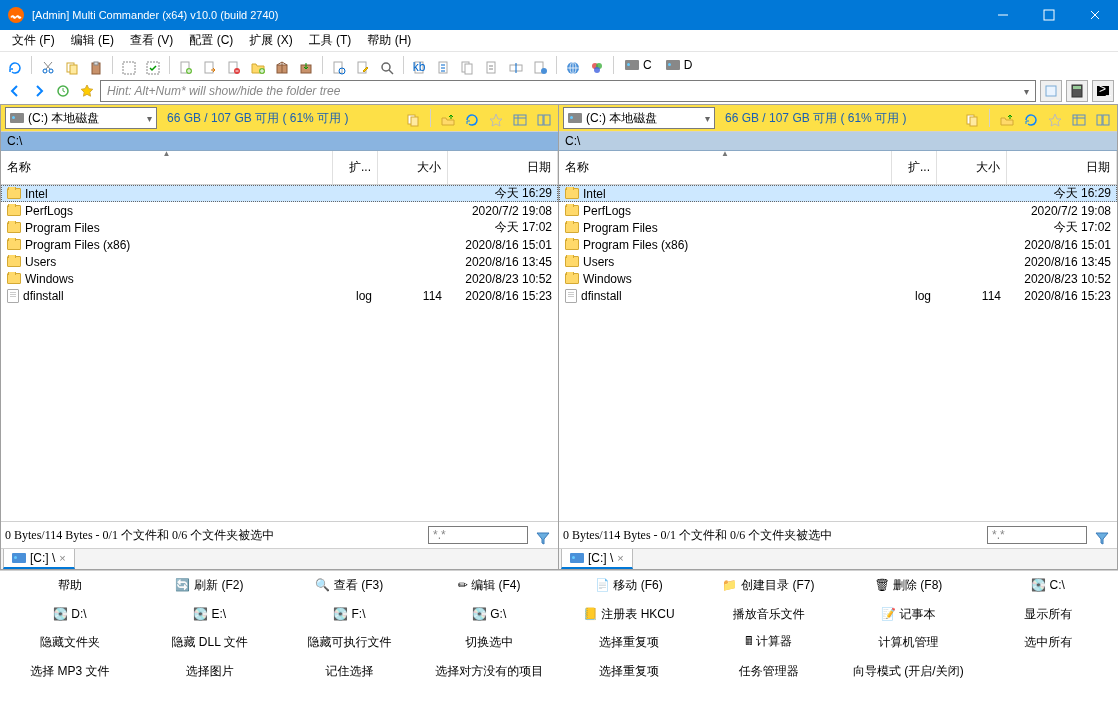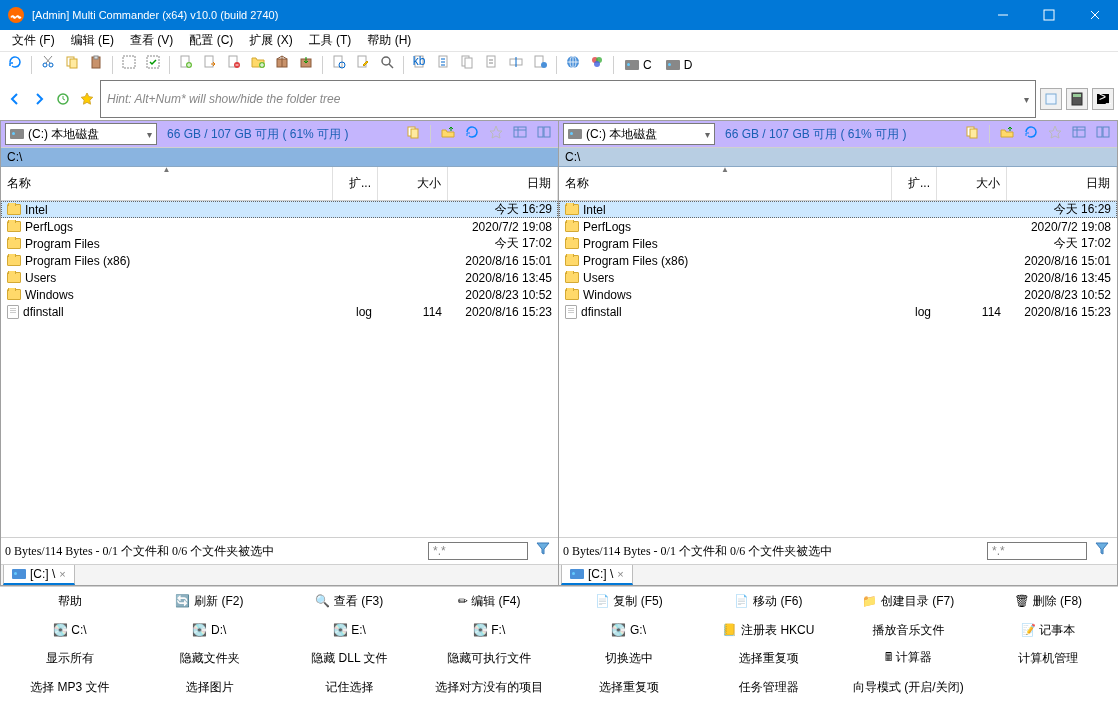--- a/index.html
+++ b/index.html
@@ -12,38 +12,38 @@
 .titlebar .win-btns { display: flex; }
 .titlebar .win-btn { width: 46px; height: 30px; display: flex; align-items: center; justify-content: center; color: #fff; }
 
 
 .menubar { background: #fff; height: 22px; display: flex; align-items: center; padding: 0 4px; border-bottom: 1px solid #e5e5e5; }
 .menubar .menu-item { padding: 2px 8px; cursor: default; }
 
 
 .toolbar { background: #fff; display: flex; align-items: center; padding: 2px 4px; gap: 2px; flex-wrap: nowrap; }
 .tb-sep { width: 1px; height: 18px; background: #d0d0d0; margin: 0 3px; }
-.tb-btn { width: 22px; height: 22px; display: flex; align-items: flex-start; justify-content: center; border-radius: 2px; cursor: default; }
+.tb-btn { width: 22px; height: 22px; display: flex; align-items: flex-end; justify-content: center; border-radius: 2px; cursor: default; }
 .drive-label { display: flex; align-items: center; gap: 4px; padding: 0 6px; }
 .drive-ico { width: 14px; height: 10px; background: #888; border-radius: 1px; position: relative; }
 .drive-ico::after { content: ""; position: absolute; left: 2px; top: 3px; width: 3px; height: 3px; background: #6cf; border-radius: 50%; }
 
 
 .navbar { display: flex; align-items: center; padding: 2px 4px; gap: 2px; }
 .nav-arrow { width: 22px; height: 22px; display: flex; align-items: center; justify-content: center; cursor: default; }
-.addr-input { flex: 1; border: 1px solid #7a7a7a; height: 38px; padding: 0 6px; color: #888; font-style: italic; display: flex; align-items: center; background: #fff; position: relative; }
+.addr-input { flex: 1; border: 1px solid #7a7a7a; height: 22px; padding: 0 6px; color: #888; font-style: italic; display: flex; align-items: center; background: #fff; position: relative; }
 .addr-input::after { content: "▾"; position: absolute; right: 6px; color: #666; font-style: normal; font-size: 10px; }
 .nav-right-btn { width: 22px; height: 22px; display: flex; align-items: center; justify-content: center; border: 1px solid #adadad; margin-left: 2px; background: #f0f0f0; }
 
 
 .panels { display: flex; height: 466px; }
 .panel { width: 559px; display: flex; flex-direction: column; border: 1px solid #a0a0a0; }
 .panel + .panel { border-left: none; }
 
-.panel-top { display: flex; align-items: center; padding: 2px 4px; border-bottom: 1px solid #d0d0d0; gap: 4px; background: #c4b5fd; }
+.panel-top { display: flex; align-items: center; padding: 2px 4px; border-bottom: 1px solid #d0d0d0; gap: 4px; background: #fde047; }
 .drive-sel { display: flex; align-items: center; border: 1px solid #7a7a7a; height: 22px; padding: 0 4px; width: 152px; background: #fff; gap: 4px; position: relative; }
 .drive-sel::after { content: "▾"; position: absolute; right: 4px; font-size: 10px; color: #666; }
 .space-info { color: #1a5fb4; font-size: 12px; flex: 1; padding-left: 6px; }
 .panel-top .tb-btn { width: 20px; height: 20px; }
 
 .path-bar { background: #b8cee3; padding: 2px 6px; font-size: 12px; color: #000; border-bottom: 1px solid #8aa8c5; }
 .panel.active .path-bar { background: #8ab4e0; }
 
 .col-headers { display: flex; border-bottom: 1px solid #d0d0d0; background: #fff; }
 .col-headers .ch { border-right: 1px solid #e0e0e0; padding: 8px 6px; font-size: 12px; text-align: right; position: relative; }
@@ -610,40 +610,40 @@
         </div>
     </div>
   </div>
 </div>
 
 <div class="button-grid">
     <div class="bg-btn">帮助</div>
     <div class="bg-btn">🔄 刷新 (F2)</div>
     <div class="bg-btn">🔍 查看 (F3)</div>
     <div class="bg-btn">✏ 编辑 (F4)</div>
-    <div class="bg-btn">📄 复制 (F5)</div>
     <div class="bg-btn">📄 移动 (F6)</div>
     <div class="bg-btn">📁 创建目录 (F7)</div>
     <div class="bg-btn">🗑 删除 (F8)</div>
     <div class="bg-btn">💽 C:\</div>
     <div class="bg-btn">💽 D:\</div>
     <div class="bg-btn">💽 E:\</div>
     <div class="bg-btn">💽 F:\</div>
     <div class="bg-btn">💽 G:\</div>
     <div class="bg-btn">📒 注册表 HKCU</div>
     <div class="bg-btn">播放音乐文件</div>
     <div class="bg-btn">📝 记事本</div>
     <div class="bg-btn">显示所有</div>
     <div class="bg-btn">隐藏文件夹</div>
     <div class="bg-btn">隐藏 DLL 文件</div>
     <div class="bg-btn">隐藏可执行文件</div>
     <div class="bg-btn">切换选中</div>
     <div class="bg-btn">选择重复项</div>
     <div class="bg-btn">🖩 计算器</div>
     <div class="bg-btn">计算机管理</div>
+    <div class="bg-btn">选中所有</div>
     <div class="bg-btn">选择 MP3 文件</div>
     <div class="bg-btn">选择图片</div>
     <div class="bg-btn">记住选择</div>
     <div class="bg-btn">选择对方没有的项目</div>
     <div class="bg-btn">选择重复项</div>
     <div class="bg-btn">任务管理器</div>
     <div class="bg-btn">向导模式 (开启/关闭)</div>
   </div>
 
 </body></html>

